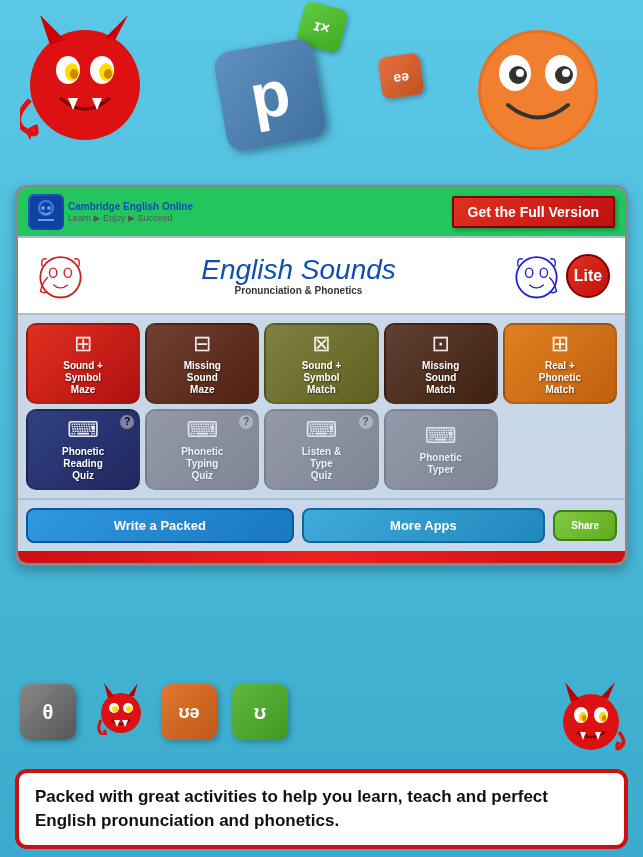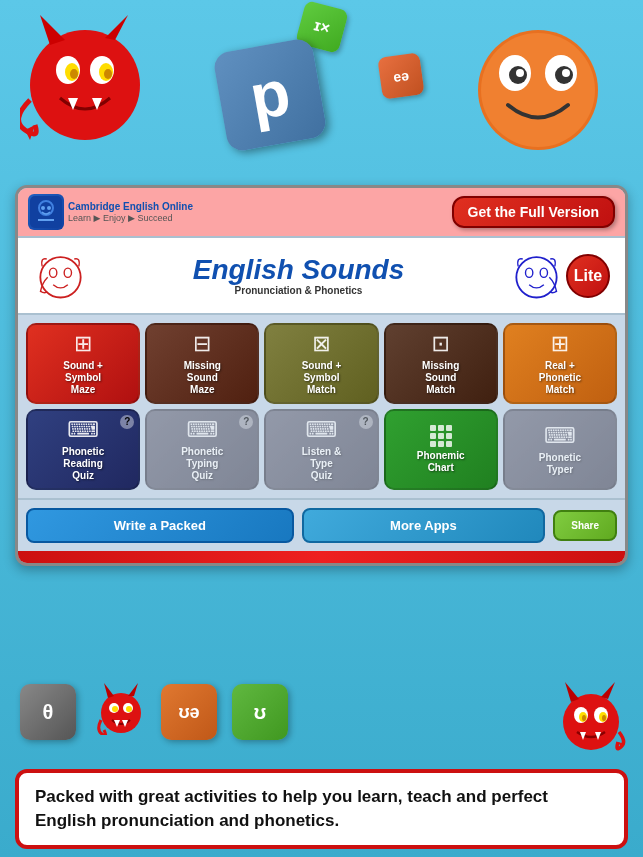--- a/index.html
+++ b/index.html
@@ -87,21 +87,21 @@
       background: #b8d8e8;
       border-radius: 12px;
       border: 3px solid #888;
       padding: 0;
       overflow: hidden;
       box-shadow: 0 4px 12px rgba(0,0,0,0.3);
     }
 
     
     .panel-header {
-      background: #fca5a5;
+      background: #22c55e;
       padding: 6px 10px;
       display: flex;
       align-items: center;
       justify-content: space-between;
       border-bottom: 2px solid #aac0d0;
     }
 
     .cambridge-logo {
       display: flex;
       align-items: center;
@@ -124,21 +124,21 @@
 
     .logo-text .logo-line1 { font-weight: bold; font-size: 10px; color: #1050b0; }
     .logo-text .logo-line2 { color: #555; }
 
     .full-version-btn {
       background: linear-gradient(135deg, #e03020, #c01010);
       color: white;
       font-size: 14px;
       font-weight: bold;
       padding: 6px 14px;
-      border-radius: 12px;
+      border-radius: 2px;
       border: 2px solid #800000;
       cursor: pointer;
       box-shadow: 2px 2px 4px rgba(0,0,0,0.3);
     }
 
     
     .title-area {
       background: white;
       padding: 10px 15px;
       display: flex;
@@ -155,21 +155,21 @@
       width: 100%; height: 100%;
     }
 
     .title-text-block {
       flex: 1;
       text-align: center;
     }
 
     .title-main {
       font-size: 28px;
-      font-weight: 700;
+      font-weight: 400;
       color: #1050b0;
       font-style: italic;
       line-height: 1.1;
     }
 
     .title-sub {
       font-size: 10px;
       font-weight: bold;
       color: #333;
     }
@@ -522,34 +522,20 @@
     </div>
     <div class="game-tile tile-gray tile-inactive" style="position:relative;">
       <div class="question-mark">?</div>
       <div class="tile-icon">⌨</div>
       <div class="tile-label">Phonetic<br>Typing<br>Quiz</div>
     </div>
     <div class="game-tile tile-gray tile-inactive" style="position:relative;">
       <div class="question-mark">?</div>
       <div class="tile-icon">⌨</div>
       <div class="tile-label">Listen &amp;<br>Type<br>Quiz</div>
-    </div>
-    <div class="game-tile tile-green tile-active">
-      <div class="grid-icon">
-        <div class="grid-dot"></div>
-          <div class="grid-dot"></div>
-          <div class="grid-dot"></div>
-        <div class="grid-dot"></div>
-          <div class="grid-dot"></div>
-          <div class="grid-dot"></div>
-        <div class="grid-dot"></div>
-          <div class="grid-dot"></div>
-          <div class="grid-dot"></div>
-      </div>
-      <div class="tile-label" style="font-weight:900;">Phonemic<br>Chart</div>
     </div>
     <div class="game-tile tile-gray tile-inactive">
       <div class="tile-icon">⌨</div>
       <div class="tile-label">Phonetic<br>Typer</div>
     </div>
   </div>
 
   <div class="bottom-buttons">
     <button class="btn-review">Write a Packed</button>
     <button class="btn-more">More Apps</button>

